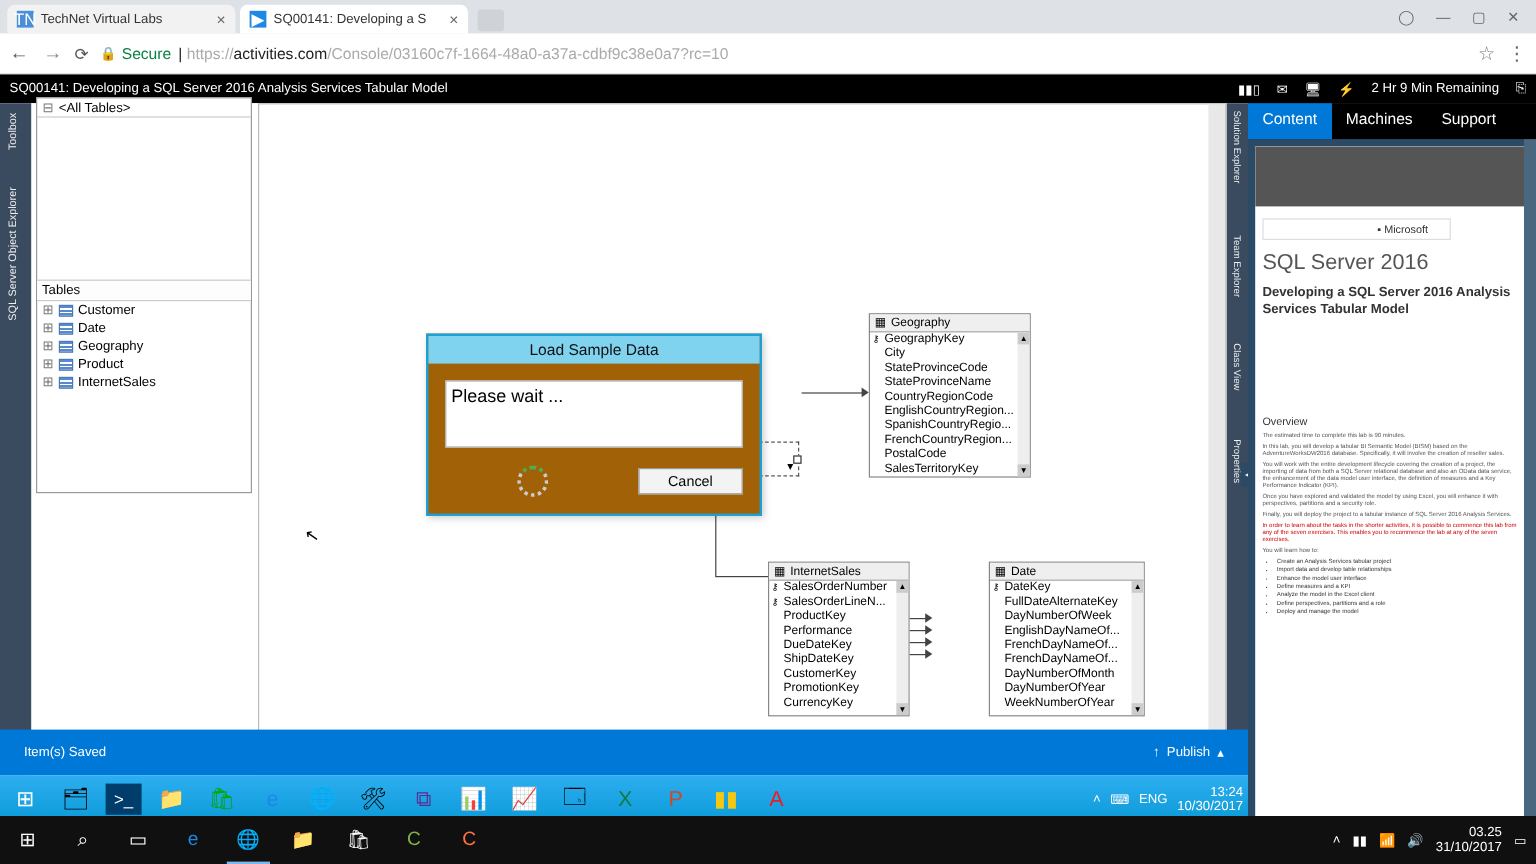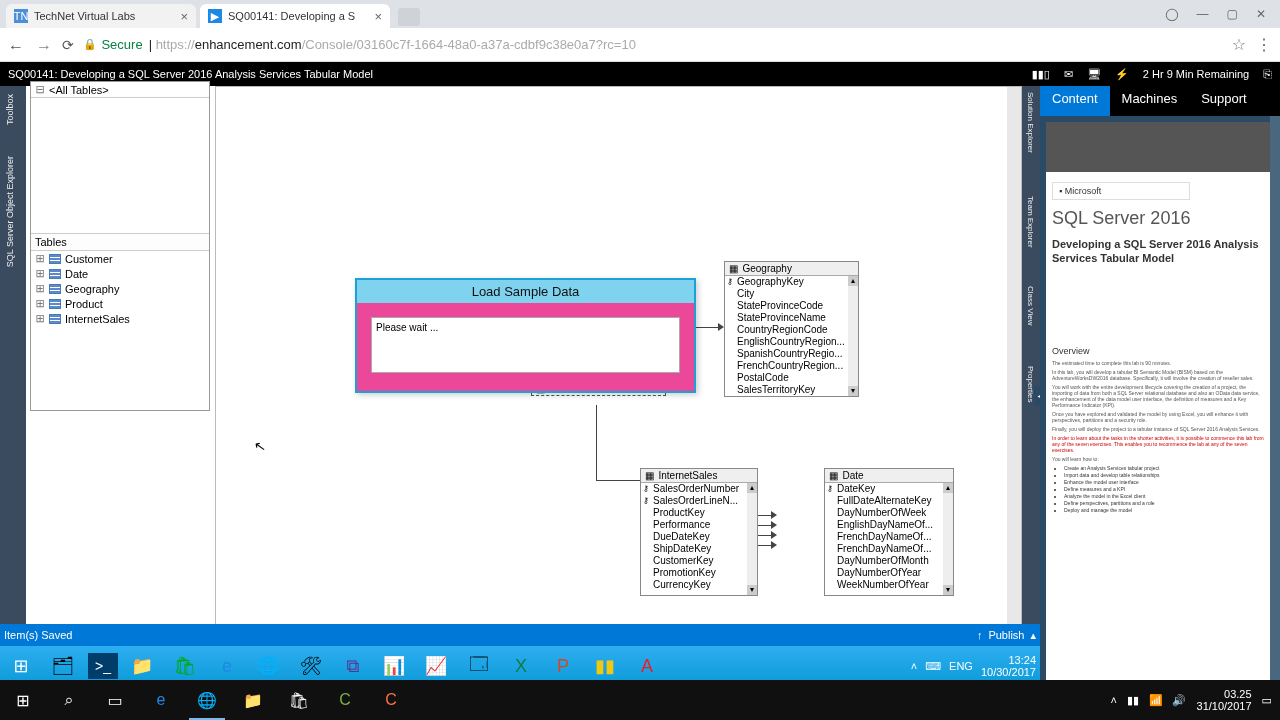--- a/index.html
+++ b/index.html
@@ -2,21 +2,21 @@
 <html><head>
 <meta charset="utf-8">
 <style>
 * { margin: 0; padding: 0; box-sizing: border-box; font-family: "Segoe UI", Tahoma, sans-serif; }
 body { width: 1280px; height: 720px; overflow: hidden; background: #fff; position: relative; }
 
 
 .browser-tabs { height: 28px; background: #dee1e6; display: flex; align-items: flex-end; padding-left: 6px; }
 .tab { height: 24px; background: #f2f2f2; border-radius: 6px 6px 0 0; display: flex; align-items: center; padding: 0 8px; font-size: 11px; color: #333; min-width: 190px; max-width: 190px; margin-right: 4px; position: relative; }
 .tab.active { background: #fff; }
-.tab .favicon { width: 14px; height: 14px; margin-right: 6px; background: #4a90d9; font-size: 11px; color:#fff; display:flex; align-items:center; justify-content:center;}
+.tab .favicon { width: 14px; height: 14px; margin-right: 6px; background: #4a90d9; font-size: 14px; color:#fff; display:flex; align-items:center; justify-content:center;}
 .tab .close { margin-left: auto; color: #666; font-size: 13px; }
 .new-tab { width: 22px; height: 18px; background: #cfd2d7; border-radius: 3px; margin-left: 4px; margin-bottom: 2px;}
 .chrome-controls { margin-left: auto; display: flex; align-items: center; gap: 18px; padding-right: 14px; height: 100%; color: #666; }
 .chrome-controls span { font-size: 12px; }
 
 .addr-bar { height: 34px; background: #fff; border-bottom: 1px solid #ddd; display: flex; align-items: center; padding: 0 8px; gap: 10px; }
 .nav-arrows { display: flex; gap: 12px; font-size: 16px; color: #888; }
 .nav-arrows .back { color: #555; }
 .reload { font-size: 14px; color: #555; }
 .url-box { flex: 1; display: flex; align-items: center; font-size: 13px; color: #777; }
@@ -69,51 +69,51 @@
 .dtable .sb { position:absolute; right:0; top:0; bottom:0; width:10px; background:#eee;}
 .dtable .sb .su, .dtable .sb .sd { height:10px; background:#ccc; font-size:8px; text-align:center;}
 .dtable .sb .sd { position:absolute; bottom:0; width:100%;}
 
 .selected-frag { position:absolute; border:1px dashed #555; background:#fff; font-size:10px; padding:0;}
 .selected-frag::before, .selected-frag::after { content:""; position:absolute; width:5px; height:5px; background:#fff; border:1px solid #333;}
 .selected-frag::before { left:-3px; top:50%; transform:translateY(-50%);}
 .selected-frag::after { right:-3px; top:50%; transform:translateY(-50%);}
 
 
-.modal { position: absolute; left: 355px; top: 192px; width: 341px; background: #ec4899; border: 2px solid #1ba1d6; box-shadow: 2px 2px 6px rgba(0,0,0,0.2); }
+.modal { position: absolute; left: 355px; top: 192px; width: 280px; background: #a16207; border: 2px solid #1ba1d6; box-shadow: 2px 2px 6px rgba(0,0,0,0.2); }
 .modal .mtitle { background: #7fd3ef; color: #111; text-align: center; font-size: 13px; padding: 4px; }
 .modal .mbody { padding: 14px; }
-.modal textarea { width: 100%; height: 56px; font-size: 10px; resize: none; border:1px solid #aaa; padding:4px;}
+.modal textarea { width: 100%; height: 56px; font-size: 15px; resize: none; border:1px solid #aaa; padding:4px;}
 .modal .mbtns { display: flex; align-items: center; margin-top: 10px; }
 .modal .spinner { width: 26px; height: 26px; border: 3px dotted #ccc; border-top-color: #4caf50; border-radius: 50%; margin-left: 60px;}
 .modal button { margin-left: auto; padding: 3px 24px; font-size: 12px; background: #f3f3f3; border: 1px solid #999; }
 
 
 .rel { position:absolute; background:#444; }
 .rel.h { height:1px; }
 .rel.v { width:1px; }
 .arrowhead { position:absolute; width:0; height:0; border-top:4px solid transparent; border-bottom:4px solid transparent; border-left:6px solid #444;}
 
 
-.vm-status { position: absolute; left: 0; right: 0; bottom: 0; height: 22px; background: #0078d7; color: #fff; font-size: 11px; display: flex; align-items: center; padding: 0 4px; }
+.vm-status { position: absolute; left: 0; right: 0; bottom: 0; height: 38px; background: #0078d7; color: #fff; font-size: 11px; display: flex; align-items: center; padding: 0 20px; }
 .vm-status .right { margin-left:auto; display:flex; gap:6px; align-items:center;} 
 .vm-tb { height: 40px; background: linear-gradient(#2daef0, #0b9ad8); position: absolute; left:0; right:18px; bottom:22px; display:flex; align-items:center; padding: 0 4px; gap: 8px;}
 .vm-tb .ico { width: 34px; height: 32px; display:flex; align-items:center; justify-content:center; font-size:18px;}
 .vm-tb .tray { margin-left:auto; display:flex; align-items:center; gap:8px; font-size:11px; color:#fff;}
 
 
 .lab-panel { width: 240px; background: #213a52; display:flex; flex-direction:column; }
 .lab-tabs { display:flex; background:#000; height: 30px;}
 .lab-tabs .lt { padding: 5px 12px; color:#fff; font-size: 13px; }
 .lab-tabs .lt.active { background:#0078d7; }
 .lab-doc { flex:1; background:#2b4a66; padding: 6px; position:relative;}
 .lab-doc .page { background:#fff; height: 100%; padding: 6px; font-size: 7px; color:#333; overflow:hidden; position:relative;}
 .lab-doc .sb { position:absolute; right:0; top:0; bottom:0; width:10px; background:#4a6780;}
 .page .banner { background:#555; height:50px; margin:-6px -6px 6px -6px;}
-.page .logo-box { border:1px solid #ddd; padding:3px 6px; font-size:9px; display:inline-block; margin:4px 0; width: 138px;}
+.page .logo-box { border:1px solid #ddd; padding:3px 18px; font-size:9px; display:inline-block; margin:4px 0; width: 157px; text-align: right;}
 .page .sqlv { font-size: 18px; font-weight:300; color:#555; padding:4px 0;}
 .page h3 { font-size: 11px; font-weight: bold; margin: 4px 0 80px 0; line-height:1.3;}
 .page .ov { font-size:9px; margin-bottom:4px;}
 .page .tiny p { font-size: 5px; margin-bottom:3px; color:#555;}
 .page .tiny .red { color:#c00;}
 .page ul { margin-left: 12px;}
 .page ul li { font-size:5px; margin:1px 0;}
 
 
 .host-tb { position: absolute; left: 0; right: 0; bottom: 0; height: 40px; background: #101010; display: flex; align-items: center; }
@@ -153,21 +153,21 @@
   <div class="nav-arrows">
     <span class="back">←</span>
     <span>→</span>
   </div>
   <span class="reload">⟳</span>
   <div class="url-box">
     <span class="lock">🔒</span>
     <span class="secure">Secure</span>
     <span style="color:#222;">|&nbsp;</span>
     <span class="dim">https://</span>
-    <span style="color:#222">enhancement.com</span>
+    <span style="color:#222">activities.com</span>
     <span class="dim">/Console/03160c7f-1664-48a0-a37a-cdbf9c38e0a7?rc=10</span>
   </div>
   <span class="star">☆</span>
   <span class="menu-dots">⋮</span>
 </div>
 
 <div class="lab-bar">
   <span>SQ00141: Developing a SQL Server 2016 Analysis Services Tabular Model</span>
   <div class="right">
     <span>▮▮▯</span>
@@ -327,20 +327,24 @@
             <div style="flex:1"></div>
             <div class="arrow">▸</div>
           </div>
       <div class="corner">✥</div>
     </div>
 
     <div class="modal">
       <div class="mtitle">Load Sample Data</div>
       <div class="mbody">
         <textarea readonly="" style="">Please wait ...</textarea>
+        <div class="mbtns">
+          <div class="spinner"></div>
+          <button>Cancel</button>
+        </div>
       </div>
     </div>
 
     <span class="cursor">↖</span>
 
     <div class="vm-status" style="bottom:40px">
       <span>Item(s) Saved</span>
       <div class="right">
         <span>↑</span>
         <span>Publish</span>

